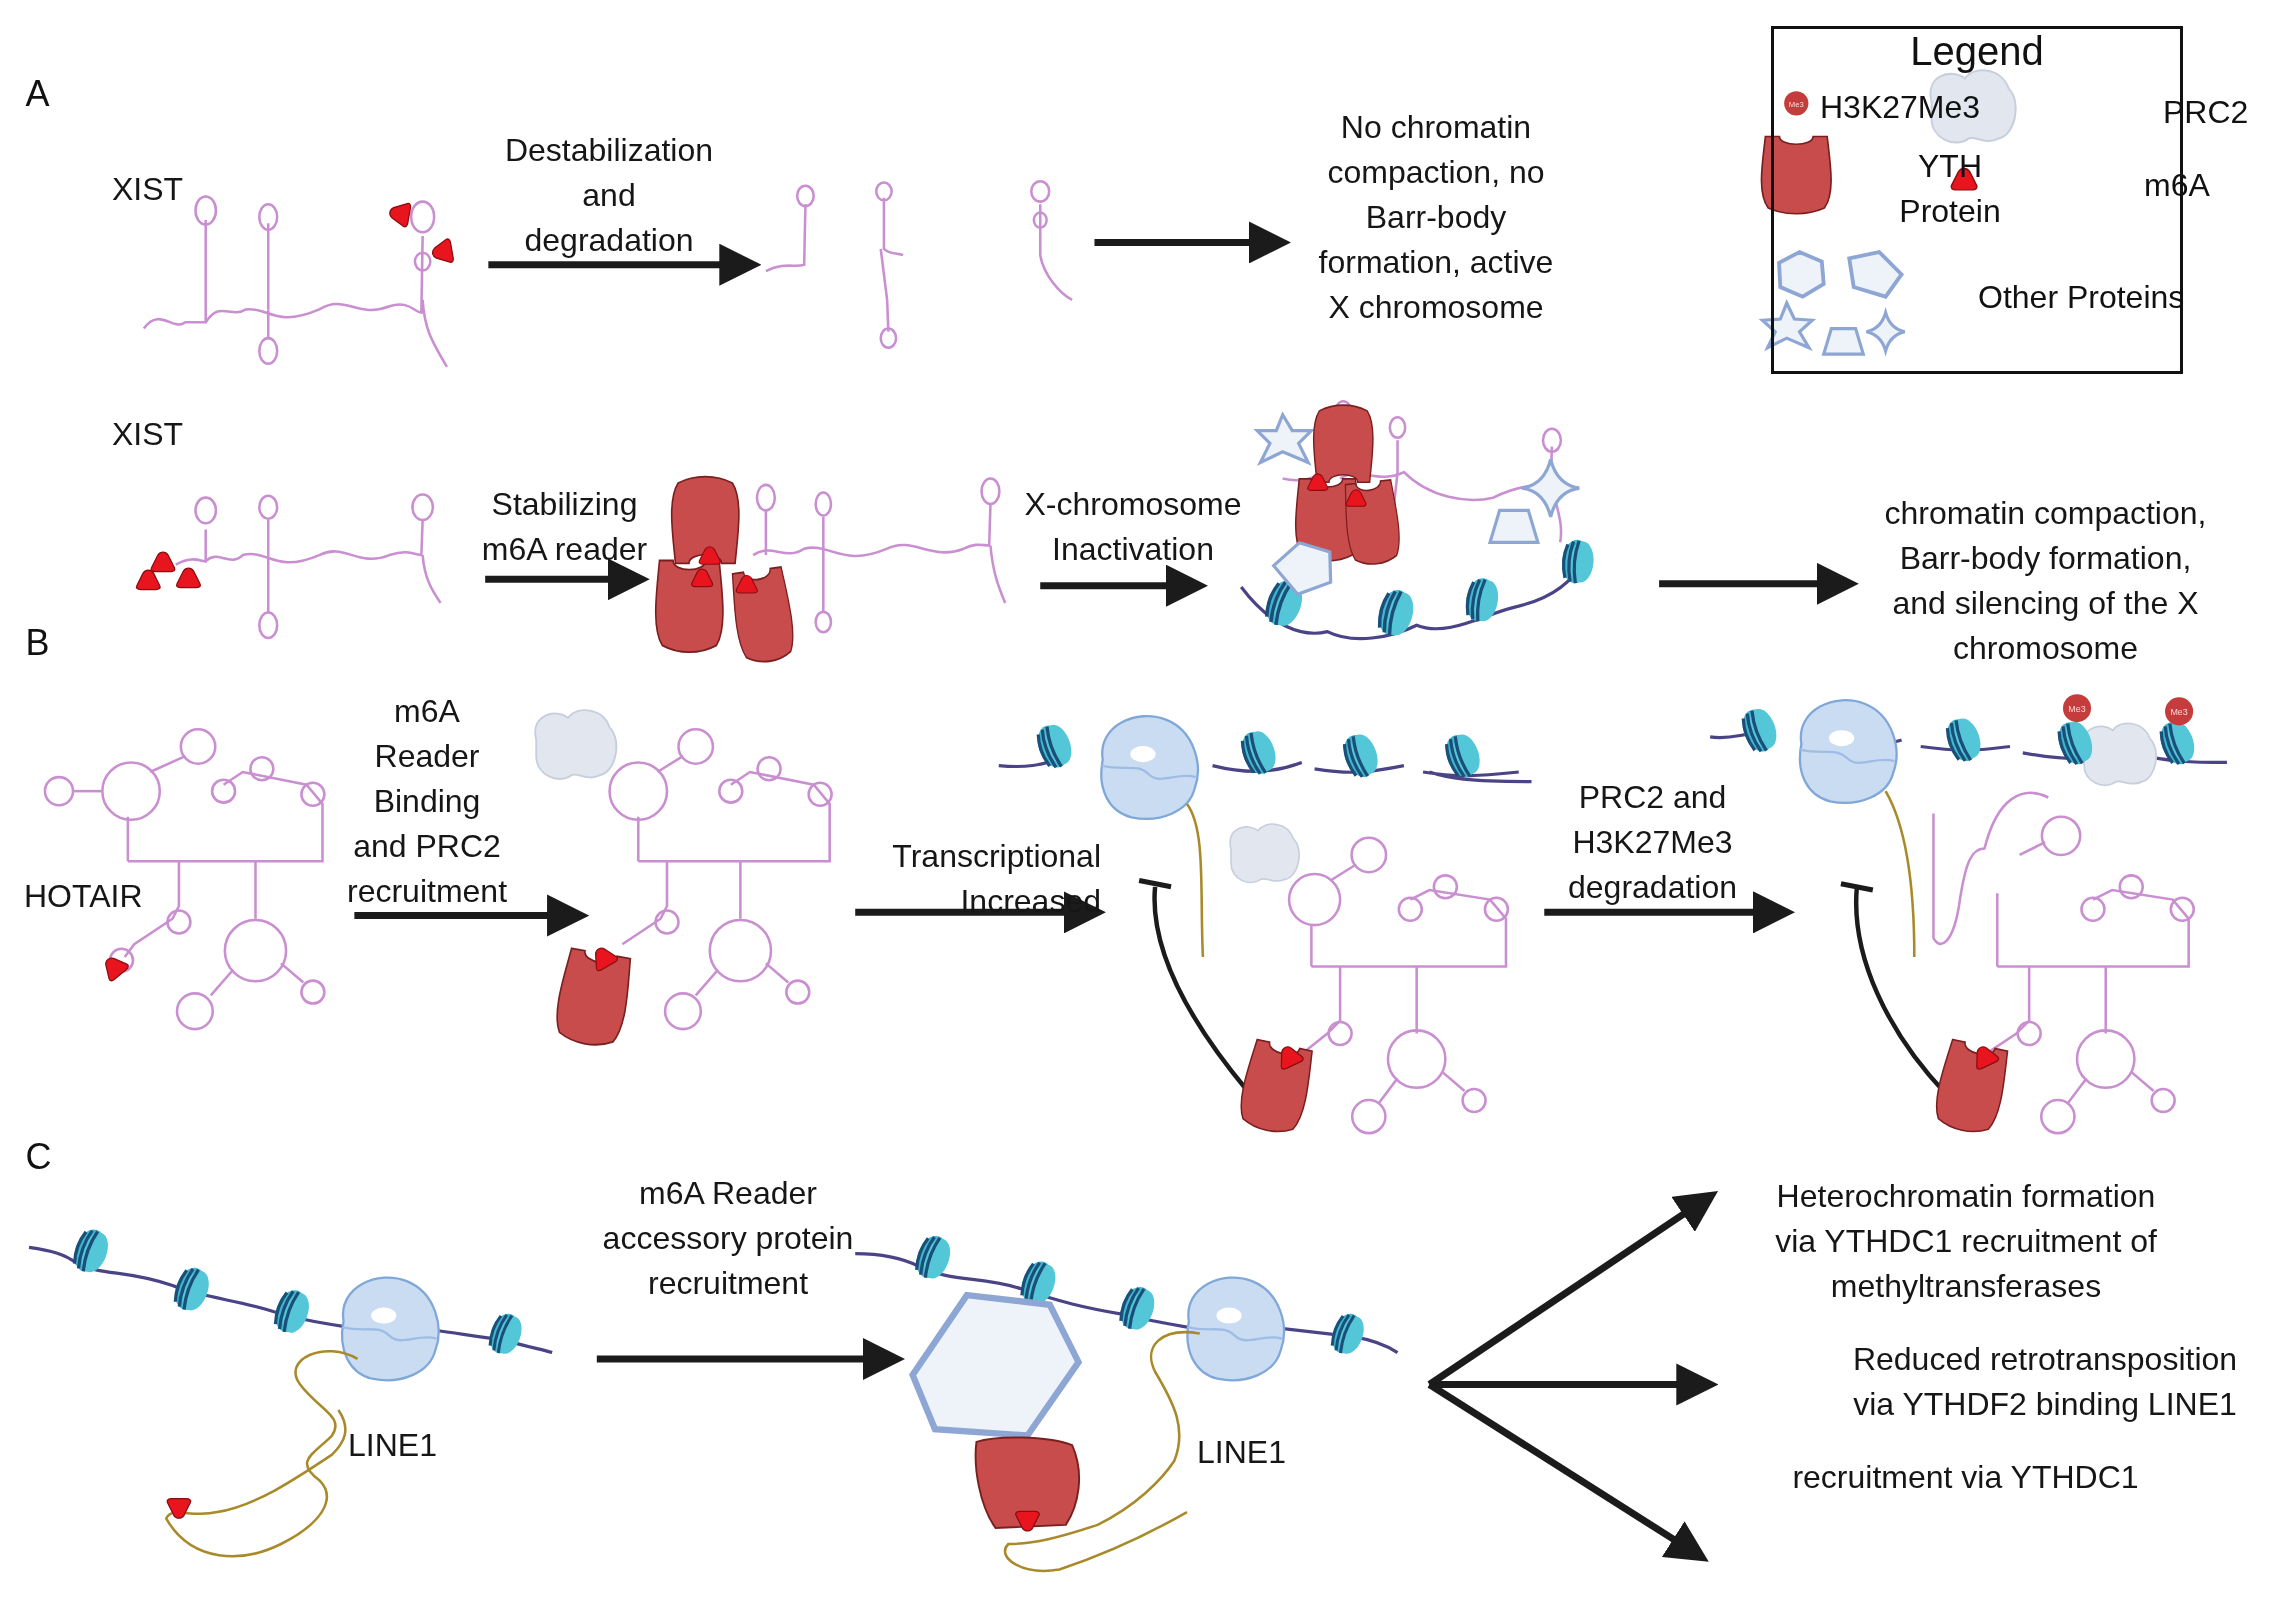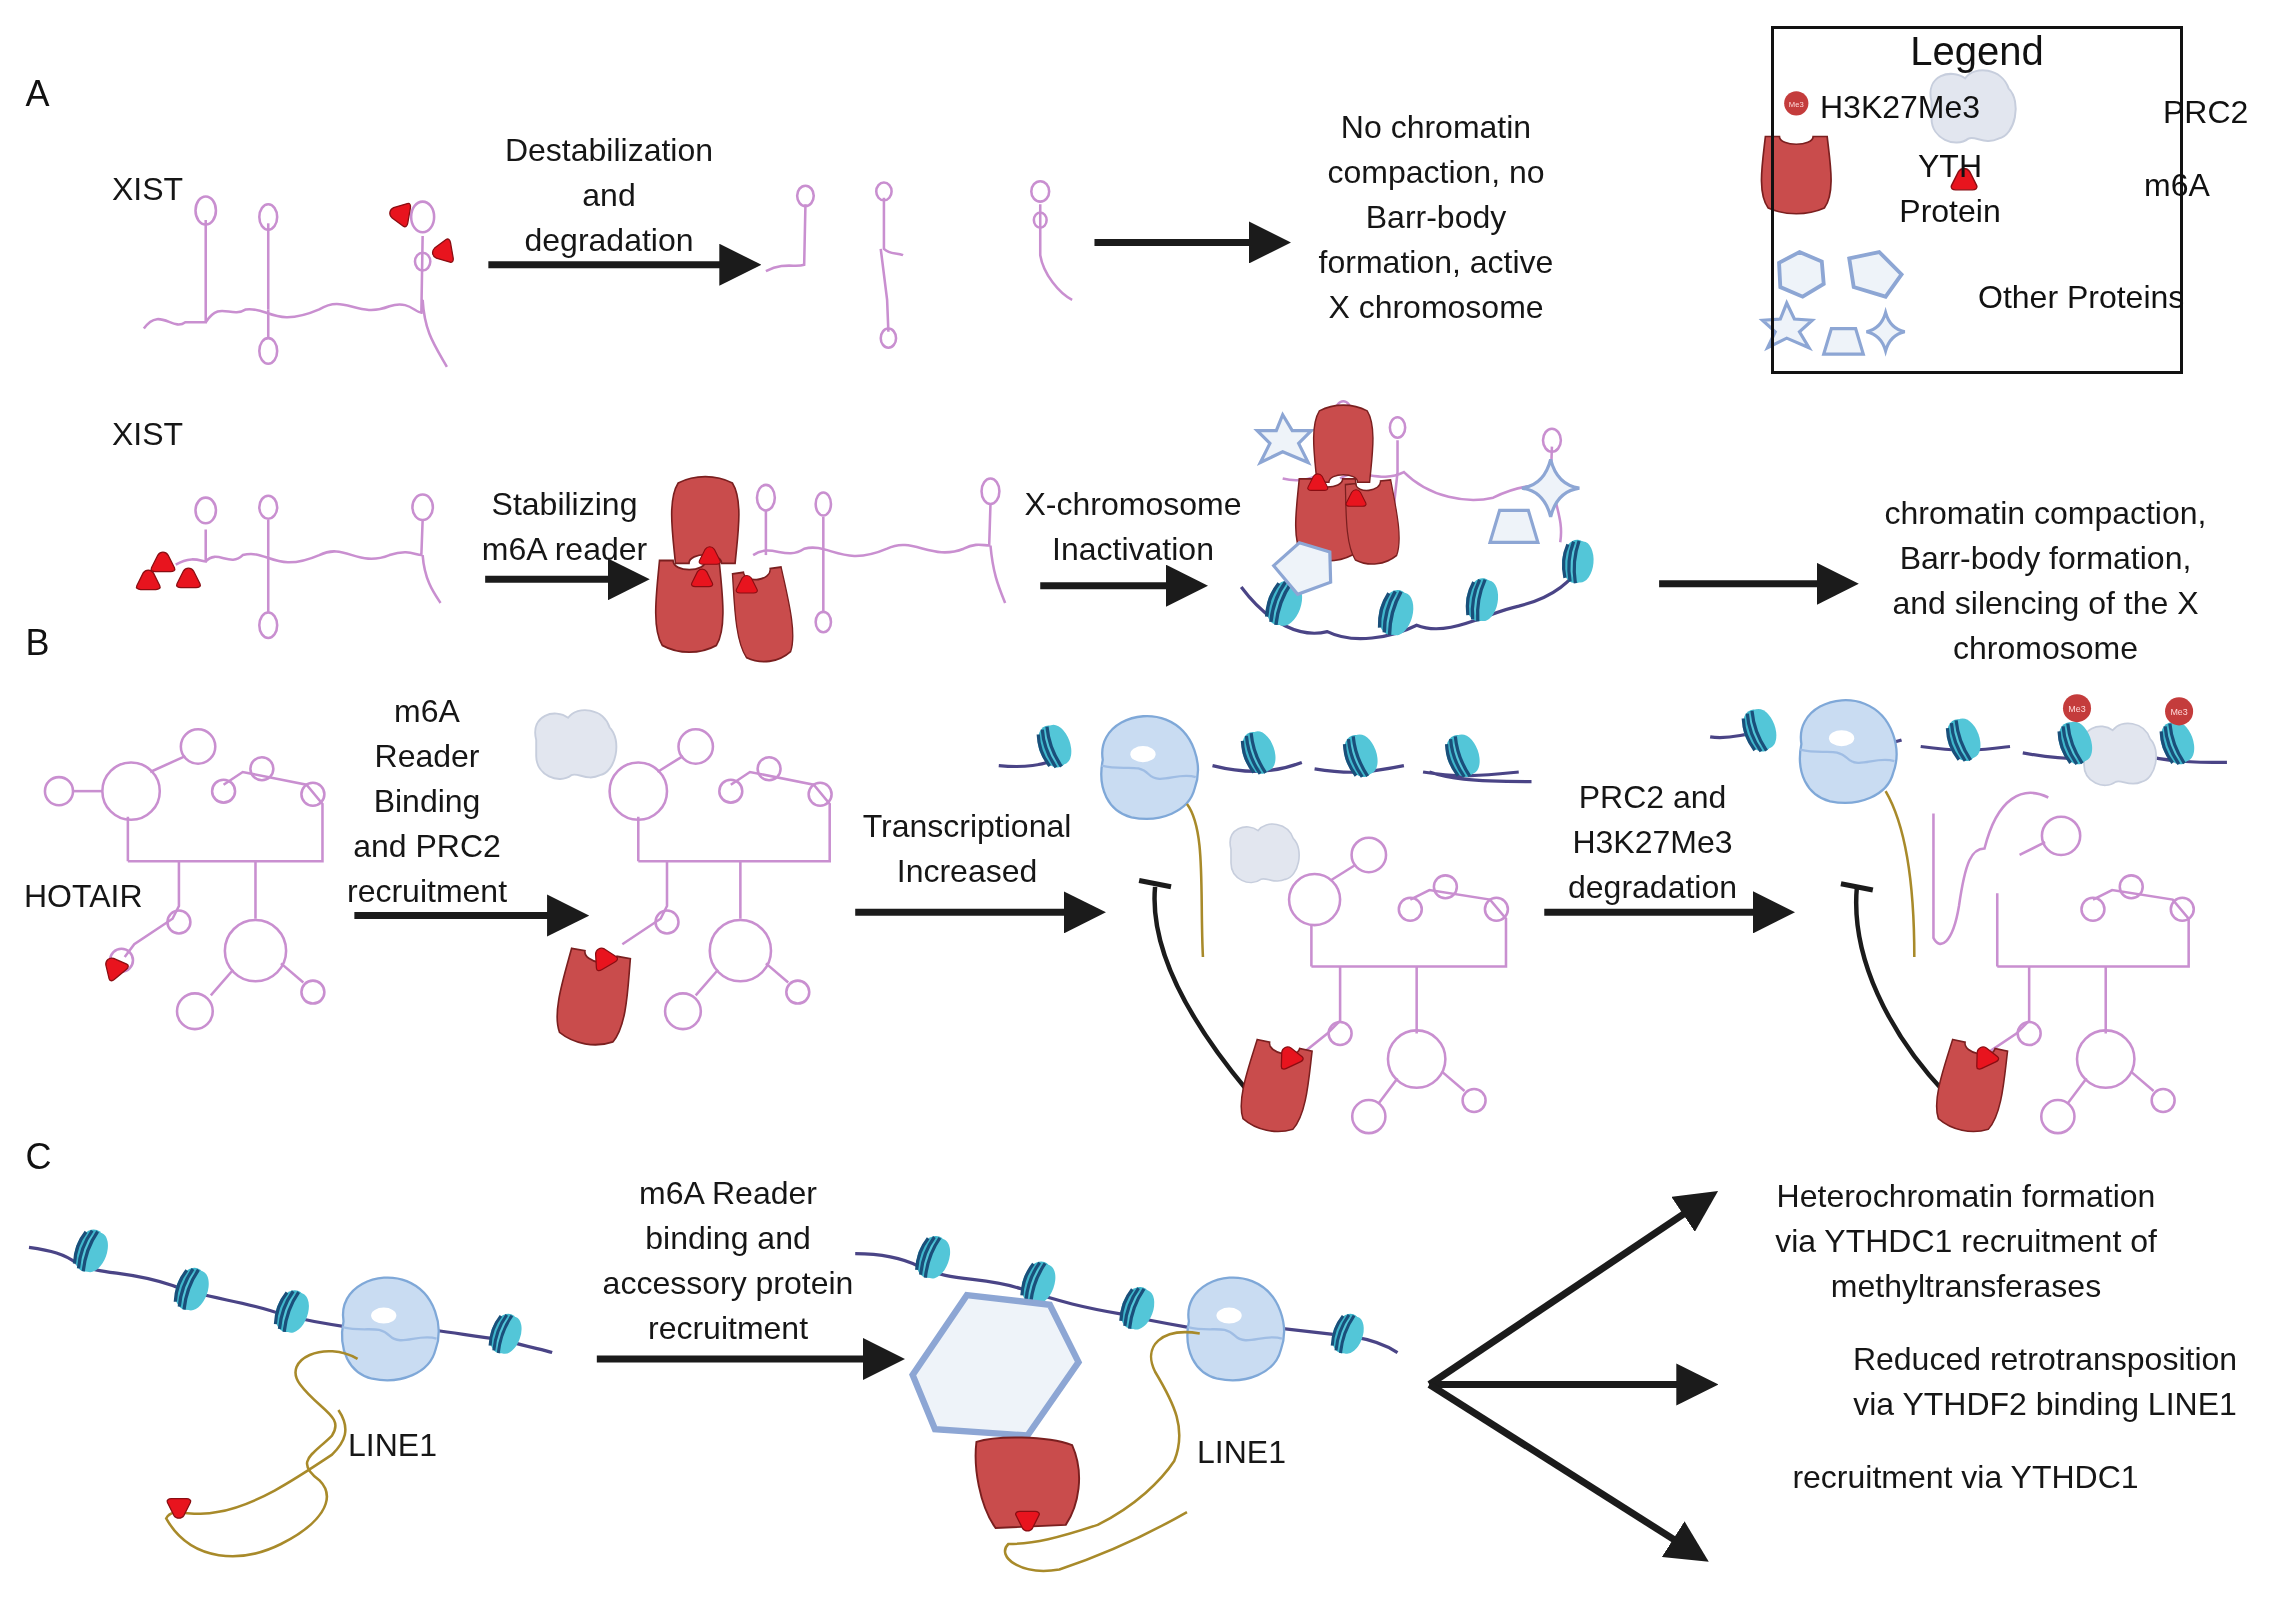--- a/index.html
+++ b/index.html
@@ -335,35 +335,34 @@
 </div>
 
 <div class="lbl" style="left:24px; top:874px;">HOTAIR</div>
 <div class="lbl" style="left:325px; top:689px; width:204px;">
   <div>m6A</div>
   <div>Reader</div>
   <div>Binding</div>
   <div>and PRC2</div>
   <div>recruitment</div>
 </div>
-<div class="lbl" style="left:833px; top:804px; width:268px;">
+<div class="lbl" style="left:833px; top:834px; width:268px;text-align:right;">
   <div>Transcriptional</div>
   <div>Increased</div>
 </div>
 <div class="lbl" style="left:1544px; top:775px; width:217px;">
   <div>PRC2 and</div>
   <div>H3K27Me3</div>
   <div>degradation</div>
 </div>
 
 <div class="lbl" style="left:348px; top:1423px;">LINE1</div>
 <div class="lbl" style="left:1197px; top:1430px;">LINE1</div>
 <div class="lbl" style="left:562px; top:1171px; width:332px;">
   <div>m6A Reader</div>
-  <div>binding and</div>
   <div>accessory protein</div>
   <div>recruitment</div>
 </div>
 <div class="lbl" style="left:1717px; top:1174px; width:498px;">
   <div>Heterochromatin formation</div>
   <div>via YTHDC1 recruitment of</div>
   <div>methyltransferases</div>
 </div>
 <div class="lbl" style="left:1796px; top:1337px; width:498px;">
   <div>Reduced retrotransposition</div>

